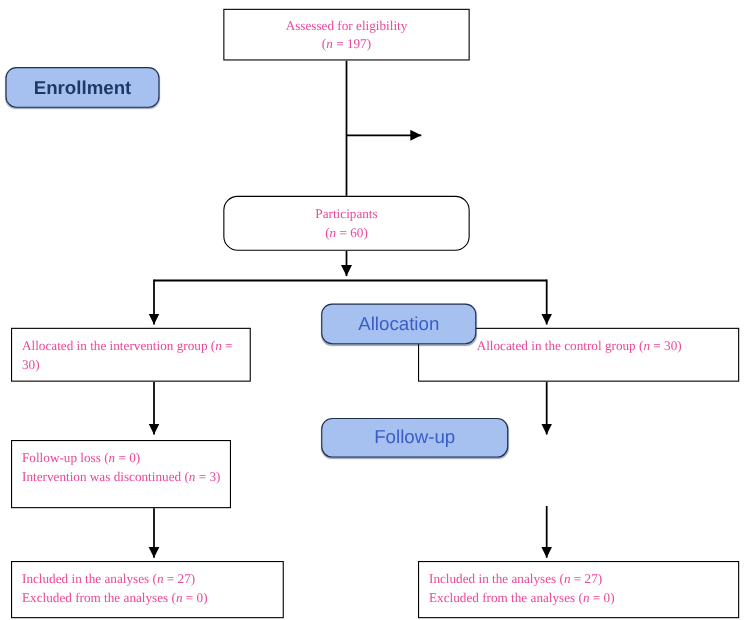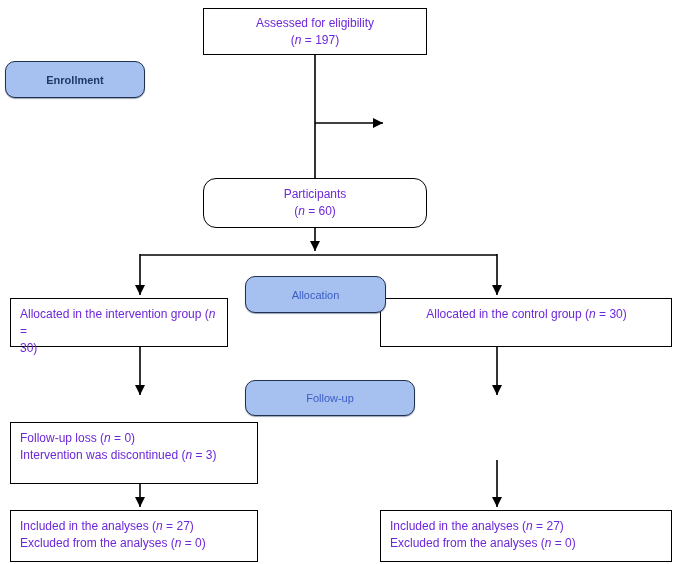--- a/index.html
+++ b/index.html
@@ -28,21 +28,22 @@
   }
   svg.connectors marker path { fill: var(--connector, #000); }
   .box {
     position: absolute;
     box-sizing: border-box;
     border: 1.6px solid var(--box-border, #000);
     background: #ffffff;
     z-index: 1;
     font-size: 12px;
     line-height: 17px;
-    color: #6d28d9;
+    color: #ec4899;
+    font-family: Liberation Serif, serif;
   }
   .box.center {
     display: flex;
     flex-direction: column;
     align-items: center;
     justify-content: center;
     text-align: center;
   }
   .box.left {
     padding: 7px 8px 4px 9px;
@@ -51,36 +52,36 @@
   .badge {
     position: absolute;
     box-sizing: border-box;
     border: 1.6px solid var(--badge-border, #20304f);
     background: var(--badge-fill, #a6c1f0);
     border-radius: 10px;
     z-index: 2;
     display: flex;
     align-items: center;
     justify-content: center;
-    font-size: 11px;
+    font-size: 17px;
     box-shadow: 0 1px 1px rgba(30,50,90,0.45);
   }
   .badge.enrollment { font-weight: bold; color: var(--enrollment-text, #1f3864); }
-  .badge.section { font-weight: normal; color: var(--section-text, #3a5cc5); }
+  .badge.section { font-weight: normal; color: var(--section-text, #3a5cc5); margin-left: 47px; }
 
   
   #box-eligibility   { left: 203px; top: 8px;   width: 224px; height: 47px; }
   #badge-enrollment  { left: 5px;   top: 61px;  width: 140px; height: 37px; }
   #box-excluded      { left: 385px; top: 78px;  width: 287px; height: 84px; }
   #box-participants  { left: 203px; top: 178px; width: 224px; height: 50px; border-radius: 13px; }
   #badge-allocation  { left: 245px; top: 276px; width: 141px; height: 37px; }
   #box-alloc-left    { left: 10px;  top: 298px; width: 218px; height: 49px; }
   #box-alloc-right   { left: 380px; top: 298px; width: 292px; height: 49px; text-align: center; }
   #badge-followup    { left: 245px; top: 380px; width: 170px; height: 36px; }
-  #box-followup-left { left: 10px;  top: 422px; width: 248px; height: 62px; }
+  #box-followup-left { left: 10px;  top: 400px; width: 200px; height: 62px; }
   #box-followup-right{ left: 380px; top: 398px; width: 292px; height: 62px; }
   #badge-analyses    { left: 245px; top: 489px; width: 141px; height: 38px; }
   #box-analyses-left { left: 10px;  top: 510px; width: 248px; height: 52px; }
   #box-analyses-right{ left: 380px; top: 510px; width: 292px; height: 52px; }
 </style>
 </head>
 <body>
 
 <div class="canvas">
 

